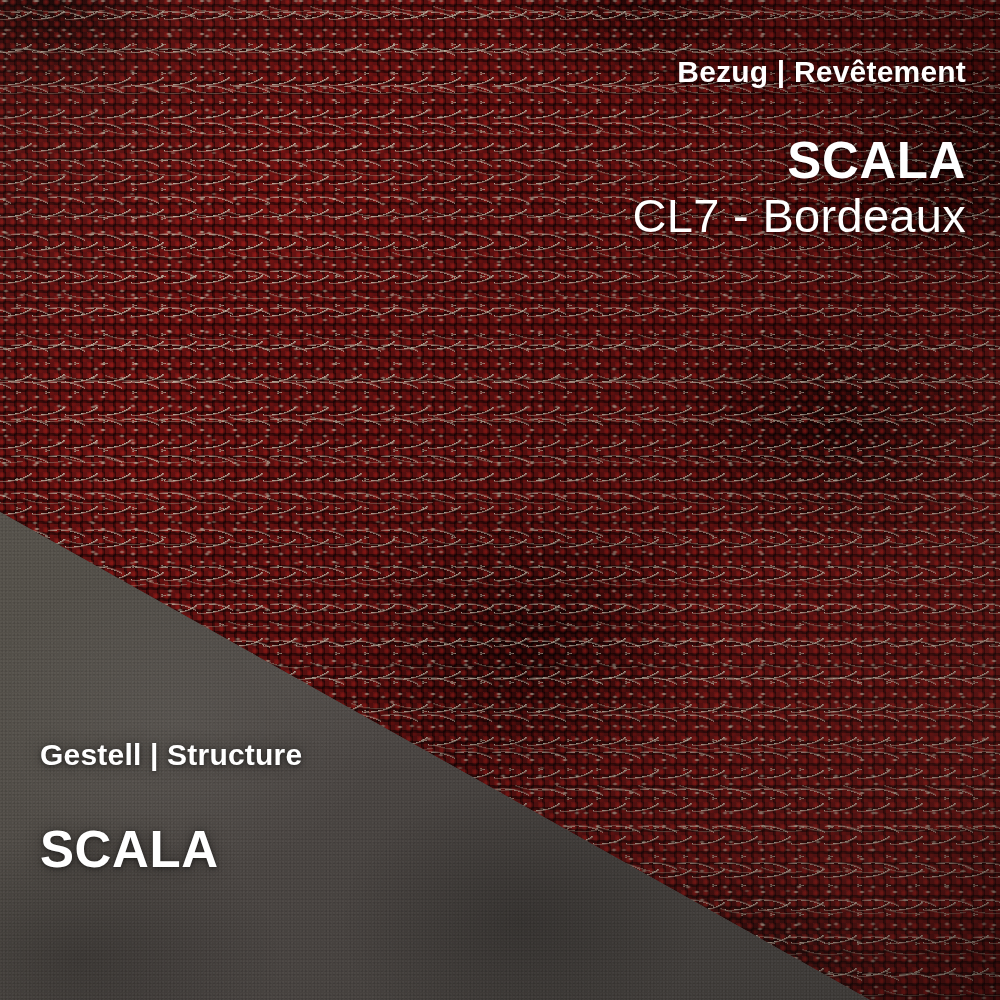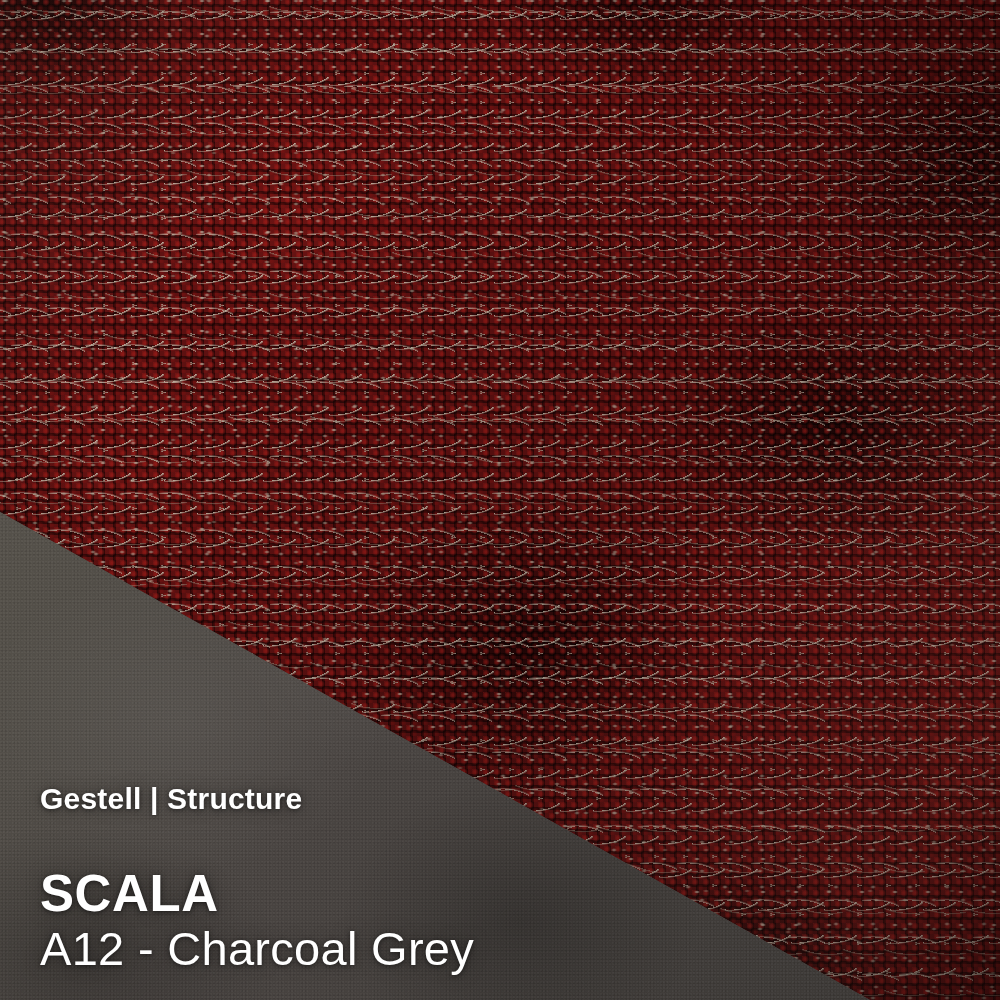--- a/index.html
+++ b/index.html
@@ -198,21 +198,21 @@
   }
 
   .block-upholstery {
     top: 55px;
     right: 34px;
     text-align: right;
   }
 
   .block-frame {
     left: 40px;
-    top: 782px;
+    top: 738px;
     text-align: left;
   }
 
   .label-line {
     font-size: 30px;
     font-weight: 700;
     letter-spacing: .2px;
     line-height: 1.1;
     white-space: nowrap;
   }
@@ -251,20 +251,24 @@
   </div>
 
   <div class="metal-layer">
     <div class="metal-base"></div>
     <div class="metal-grain"></div>
     <div class="metal-clouds"></div>
     <div class="metal-edge-light"></div>
   </div>
   <div class="crease-shadow"></div>
 
+  <div class="text-block block-upholstery">
+    <div class="label-line">Bezug | Revêtement</div>
+    <div class="brand-line">SCALA</div>
+    <div class="variant-line">CL7 - Bordeaux</div>
+  </div>
 
   <div class="text-block block-frame">
     <div class="label-line">Gestell | Structure</div>
     <div class="brand-line">SCALA</div>
-    <div class="variant-line">A12 - Charcoal Grey</div>
   </div>
 
 </div>
 
 </body></html>

